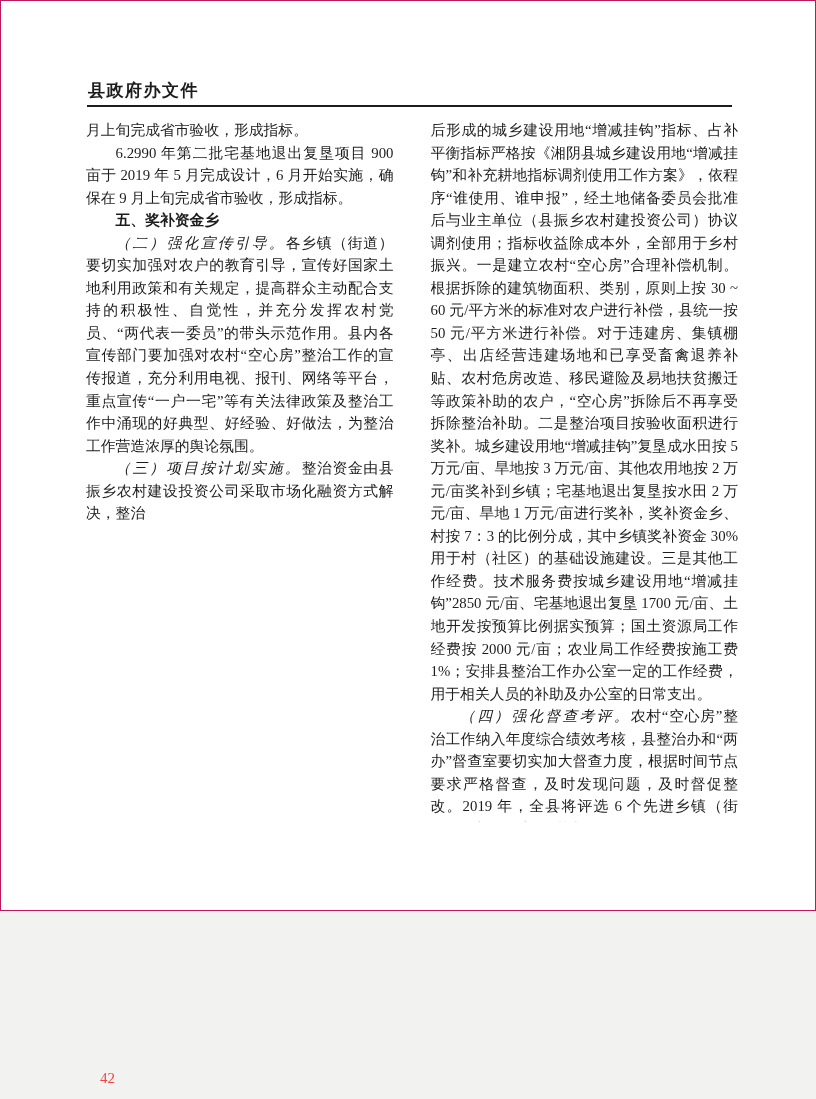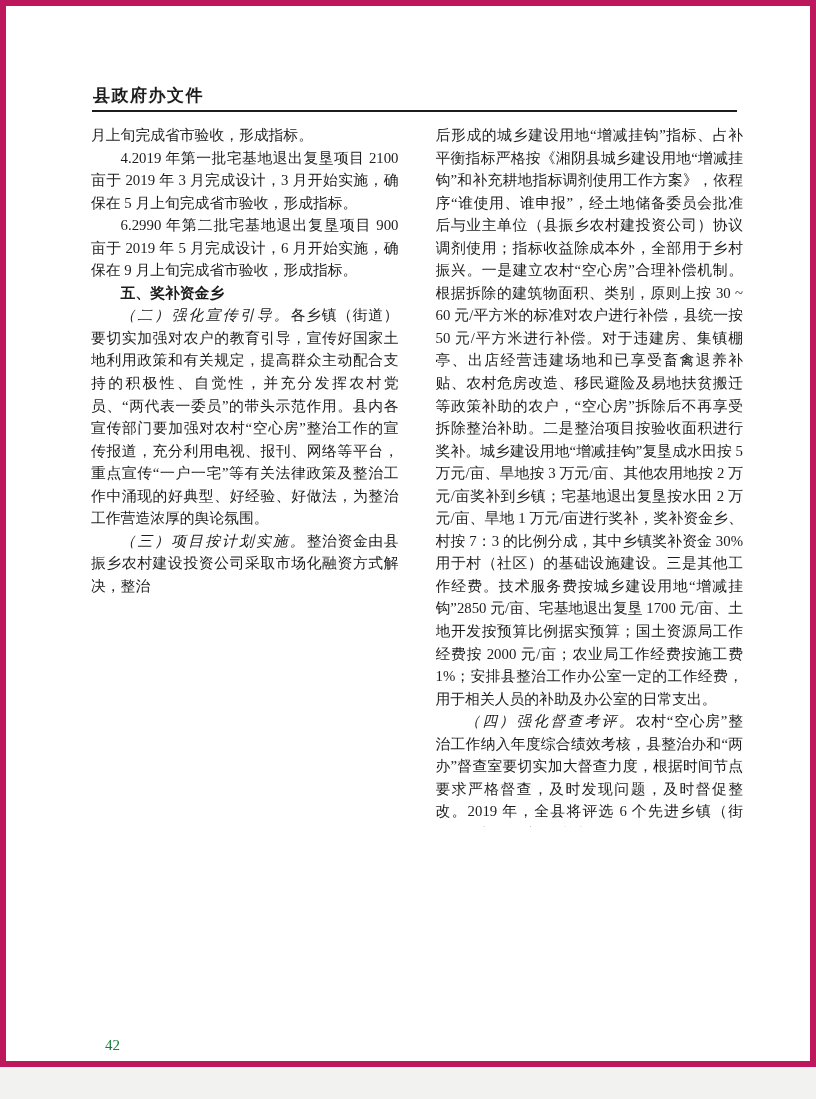--- a/index.html
+++ b/index.html
@@ -4,23 +4,23 @@
 <style>
   html, body { margin: 0; padding: 0; }
   body {
     width: 816px; height: 1099px;
     background: #f2f2f0;
     font-family: "Liberation Serif", serif;
     position: relative;
   }
   .page {
     position: absolute; left: 0; top: 0;
-    width: 816px; height: 1067px;
+    width: 816px; height: 911px;
     background: #ffffff;
-    border: 6px solid #be185d;
+    border: 1px solid #be185d;
     box-sizing: border-box;
   }
   .header-title {
     position: absolute; left: 87px; top: 78px;
     font-family: "Liberation Sans", sans-serif;
     font-weight: bold;
     font-size: 17px;
     letter-spacing: 1.5px;
     color: #1c1c1c;
   }
@@ -48,39 +48,38 @@
   .indent { text-indent: 2em; }
   .heading {
     font-family: "Liberation Sans", sans-serif;
     font-weight: bold;
   }
   .kai {
     font-style: italic;
     letter-spacing: 1.5px;
   }
   .page-number {
-    position: absolute; left: 99px; top: 1031px;
+    position: absolute; left: 99px; top: 1069px;
     font-size: 15px;
-    color: #15803d;
+    color: #ef4444;
   }
 </style>
 </head>
 <body>
 
 <div class="page">
 
   <div class="header-title">县政府办文件</div>
 
   <div class="header-rule"></div>
 
   <div class="columns">
 
     <div class="col">
       <p class="para">月上旬完成省市验收，形成指标。</p>
-      <p class="para indent">4.2019 年第一批宅基地退出复垦项目 2100 亩于 2019 年 3 月完成设计，3 月开始实施，确保在 5 月上旬完成省市验收，形成指标。</p>
       <p class="para indent">6.2990 年第二批宅基地退出复垦项目 900 亩于 2019 年 5 月完成设计，6 月开始实施，确保在 9 月上旬完成省市验收，形成指标。</p>
       <p class="para indent heading">五、奖补资金乡</p>
       <p class="para indent"><span class="kai">（二）强化宣传引导。</span><span>各乡镇（街道）要切实加强对农户的教育引导，宣传好国家土地利用政策和有关规定，提高群众主动配合支持的积极性、自觉性，并充分发挥农村党员、“两代表一委员”的带头示范作用。县内各宣传部门要加强对农村“空心房”整治工作的宣传报道，充分利用电视、报刊、网络等平台，重点宣传“一户一宅”等有关法律政策及整治工作中涌现的好典型、好经验、好做法，为整治工作营造浓厚的舆论氛围。</span></p>
       <p class="para indent"><span class="kai">（三）项目按计划实施。</span><span>整治资金由县振乡农村建设投资公司采取市场化融资方式解决，整治</span></p>
     </div>
 
     <div class="col">
       <p class="para">后形成的城乡建设用地“增减挂钩”指标、占补平衡指标严格按《湘阴县城乡建设用地“增减挂钩”和补充耕地指标调剂使用工作方案》，依程序“谁使用、谁申报”，经土地储备委员会批准后与业主单位（县振乡农村建投资公司）协议调剂使用；指标收益除成本外，全部用于乡村振兴。一是建立农村“空心房”合理补偿机制。根据拆除的建筑物面积、类别，原则上按 30 ~ 60 元/平方米的标准对农户进行补偿，县统一按 50 元/平方米进行补偿。对于违建房、集镇棚亭、出店经营违建场地和已享受畜禽退养补贴、农村危房改造、移民避险及易地扶贫搬迁等政策补助的农户，“空心房”拆除后不再享受拆除整治补助。二是整治项目按验收面积进行奖补。城乡建设用地“增减挂钩”复垦成水田按 5 万元/亩、旱地按 3 万元/亩、其他农用地按 2 万元/亩奖补到乡镇；宅基地退出复垦按水田 2 万元/亩、旱地 1 万元/亩进行奖补，奖补资金乡、村按 7：3 的比例分成，其中乡镇奖补资金 30% 用于村（社区）的基础设施建设。三是其他工作经费。技术服务费按城乡建设用地“增减挂钩”2850 元/亩、宅基地退出复垦 1700 元/亩、土地开发按预算比例据实预算；国土资源局工作经费按 2000 元/亩；农业局工作经费按施工费 1%；安排县整治工作办公室一定的工作经费，用于相关人员的补助及办公室的日常支出。</p>
       <p class="para indent"><span class="kai">（四）强化督查考评。</span><span>农村“空心房”整治工作纳入年度综合绩效考核，县整治办和“两办”督查室要切实加大督查力度，根据时间节点要求严格督查，及时发现问题，及时督促整改。2019 年，全县将评选 6 个先进乡镇（街道），并按规定予以适当奖励。</span></p>
     </div>

